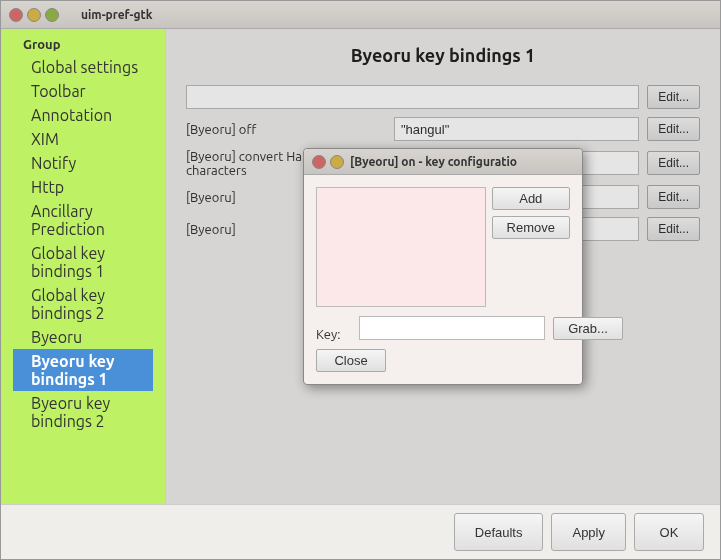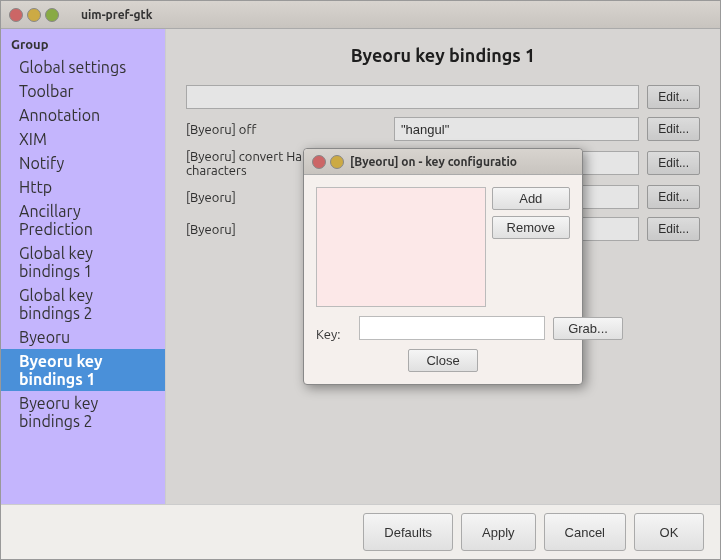--- a/index.html
+++ b/index.html
@@ -55,24 +55,24 @@
     
     .content-area {
       display: flex;
       flex: 1;
       overflow: hidden;
     }
 
     
     .sidebar {
       width: 165px;
-      background: #c4b5fd;
+      background: #bef264;
       border-right: 1px solid #ccc;
       overflow-y: auto;
-      padding: 4px 0;
+      padding: 4px 12px;
     }
     .sidebar-group-label {
       padding: 4px 10px;
       font-weight: bold;
       font-size: 13px;
       color: #333;
     }
     .sidebar-item {
       padding: 3px 10px 3px 18px;
       cursor: pointer;
@@ -238,21 +238,21 @@
       color: #333;
       border-radius: 2px;
       min-width: 70px;
     }
     .modal-list-container {
       display: flex;
       gap: 0;
     }
     .modal-close-row {
       display: flex;
-      justify-content: center;
+      justify-content: flex-start;
       margin-top: 8px;
     }
   </style>
 </head>
 <body>
 
 <div class="main-window">
 
   <div class="title-bar">
     <div class="title-bar-buttons">
@@ -338,16 +338,15 @@
             </div>
           </div>
         </div>
       </div>
     </div>
   </div>
 
   <div class="bottom-bar">
     <button class="bottom-btn">Defaults</button>
     <button class="bottom-btn">Apply</button>
-    <button class="bottom-btn">Cancel</button>
     <button class="bottom-btn">OK</button>
   </div>
 </div>
 
 </body></html>

